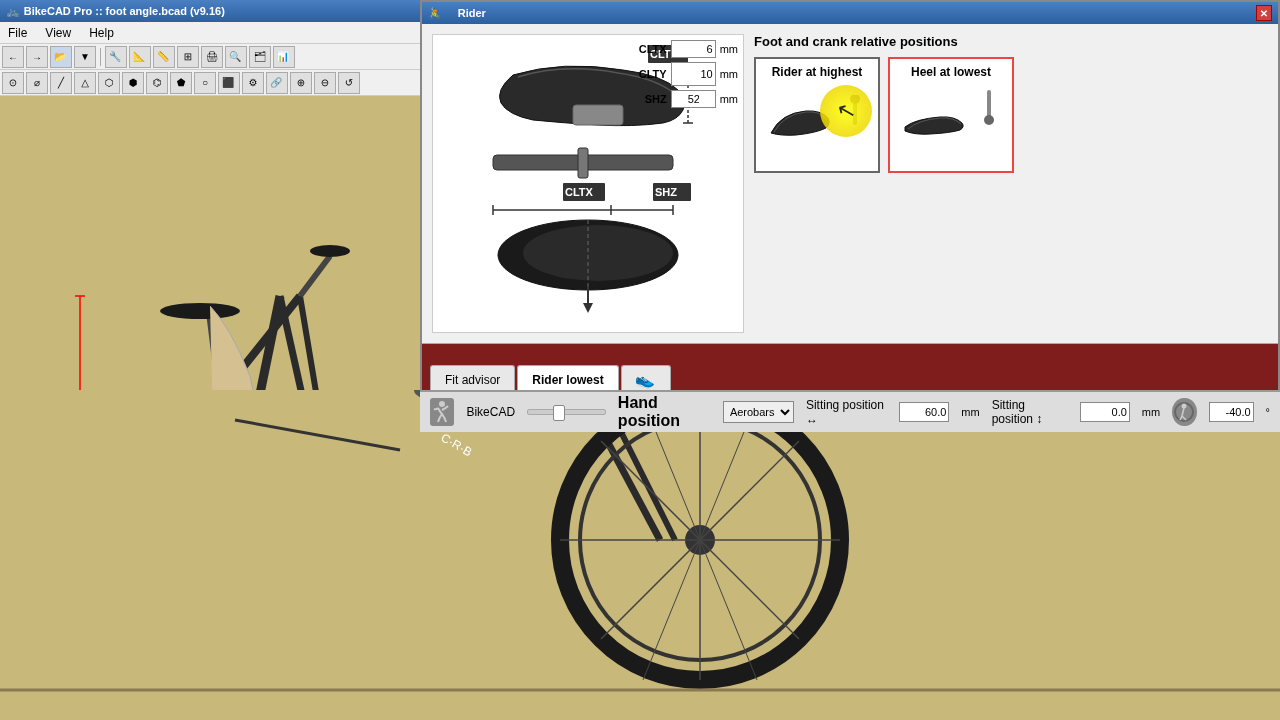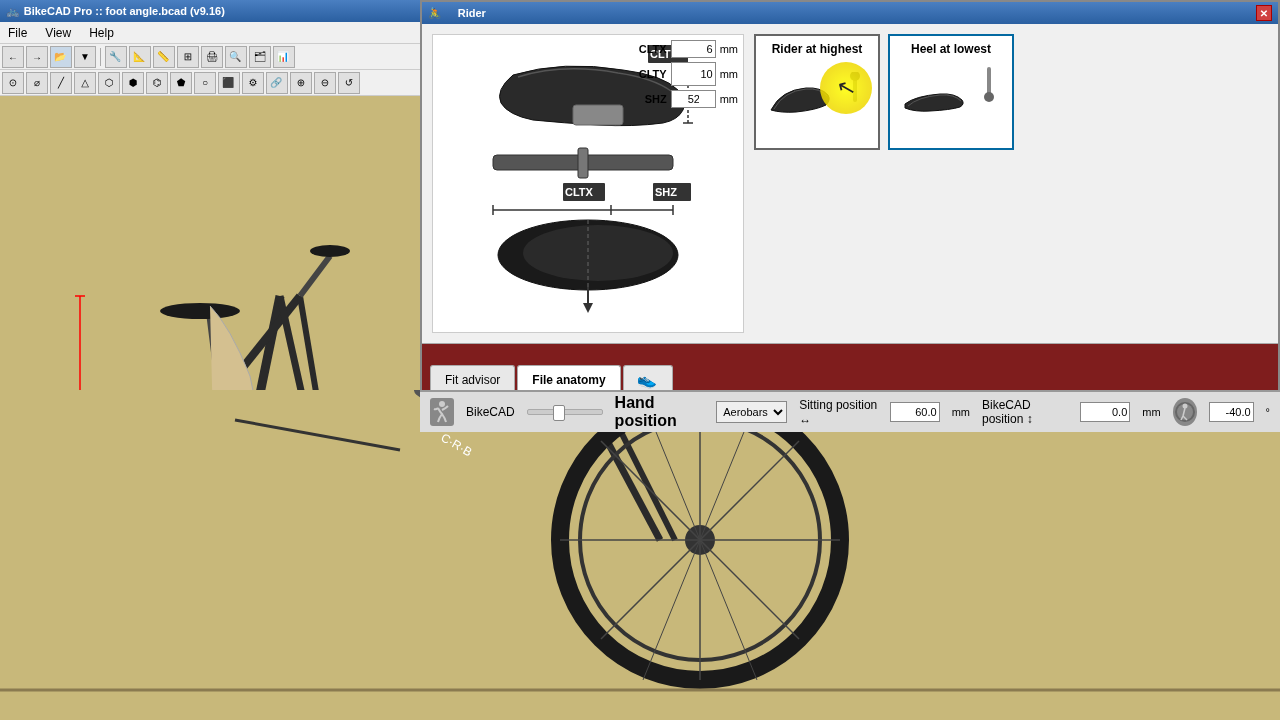--- a/index.html
+++ b/index.html
@@ -129,21 +129,21 @@
     #foot-positions-title {
       font-weight: bold;
       font-size: 13px;
       margin-bottom: 8px;
     }
     #positions-row {
       display: flex;
       gap: 8px;
     }
     .position-box {
-      border: 2px solid #0369a1;
+      border: 2px solid #ef4444;
       padding: 6px;
       min-width: 120px;
       text-align: center;
       background: white;
     }
     .position-box.active {
       border-color: #666;
     }
     .position-label {
       font-size: 12px;
@@ -486,20 +486,21 @@
         </div>
         <div class="input-row">
           <label style="width:35px;text-align:right;font-size:11px;font-weight:bold;">SHZ</label>
           <input type="text" style="width: 45px; height: 18px; border: 1px solid rgb(136, 136, 136); text-align: right; font-size: 11px; padding: 0px 16px;" value="52.0">
           <span class="unit" style="font-size:11px;">mm</span>
         </div>
       </div>
     </div>
 
     <div id="foot-positions">
+      <div id="foot-positions-title">Foot and crank relative positions</div>
       <div id="positions-row">
 
         <div class="position-box active" style="border:2px solid #666;">
           <div class="position-label">Rider at highest</div>
           <div class="position-image" style="position:relative;width:110px;height:80px;">
 
             <svg width="70" height="40" viewBox="0 0 70 40" style="position:absolute;left:4px;top:18px;">
 
               <path d="M 5 30 Q 15 10 40 8 Q 55 7 62 15 Q 65 20 60 25 Q 50 30 30 32 Q 15 33 5 30 Z" fill="#2a2a2a" stroke="#111" stroke-width="1"></path>
               <path d="M 8 29 Q 18 11 40 9 Q 54 8 61 16" fill="none" stroke="#555" stroke-width="1"></path>
@@ -534,21 +535,21 @@
 
       </div>
     </div>
   </div>
 
   <div id="dialog-tabs">
     <div class="dialog-tab">
       <span>Fit advisor</span>
     </div>
     <div class="dialog-tab active">
-      <span>File anatomy</span>
+      <span>Rider lowest</span>
     </div>
     <div class="dialog-tab">
       <span style="font-size:16px;">👟</span>
     </div>
   </div>
 </div>
 
 <div id="bike-lower" style="top: 390px;">
   <svg width="1280" height="330" viewBox="0 0 1280 330">
     <rect width="1280" height="330" fill="#c8b87a"></rect>
@@ -603,21 +604,21 @@
     <option>Aerobars</option>
     <option>Drops</option>
     <option>Hoods</option>
     <option>Tops</option>
   </select>
 
   <span style="font-size:12px;">Sitting position ↔</span>
   <input type="text" class="sitting-input" value="60.0" style="">
   <span style="font-size:11px;">mm</span>
 
-  <span style="font-size:12px;">BikeCAD position ↕</span>
+  <span style="font-size:12px;">Sitting position ↕</span>
   <input type="text" class="sitting-input" value="0.0" style="">
   <span style="font-size:11px;">mm</span>
 
   <div class="rider-angle-icon">
     <svg width="24" height="24" viewBox="0 0 24 24">
       <circle cx="12" cy="12" r="10" fill="#666"></circle>
       <circle cx="12" cy="12" r="8" fill="#888"></circle>
 
       <circle cx="12" cy="6" r="2.5" fill="#ccc"></circle>
       <line x1="12" y1="8" x2="10" y2="16" stroke="#ccc" stroke-width="1.5"></line>

